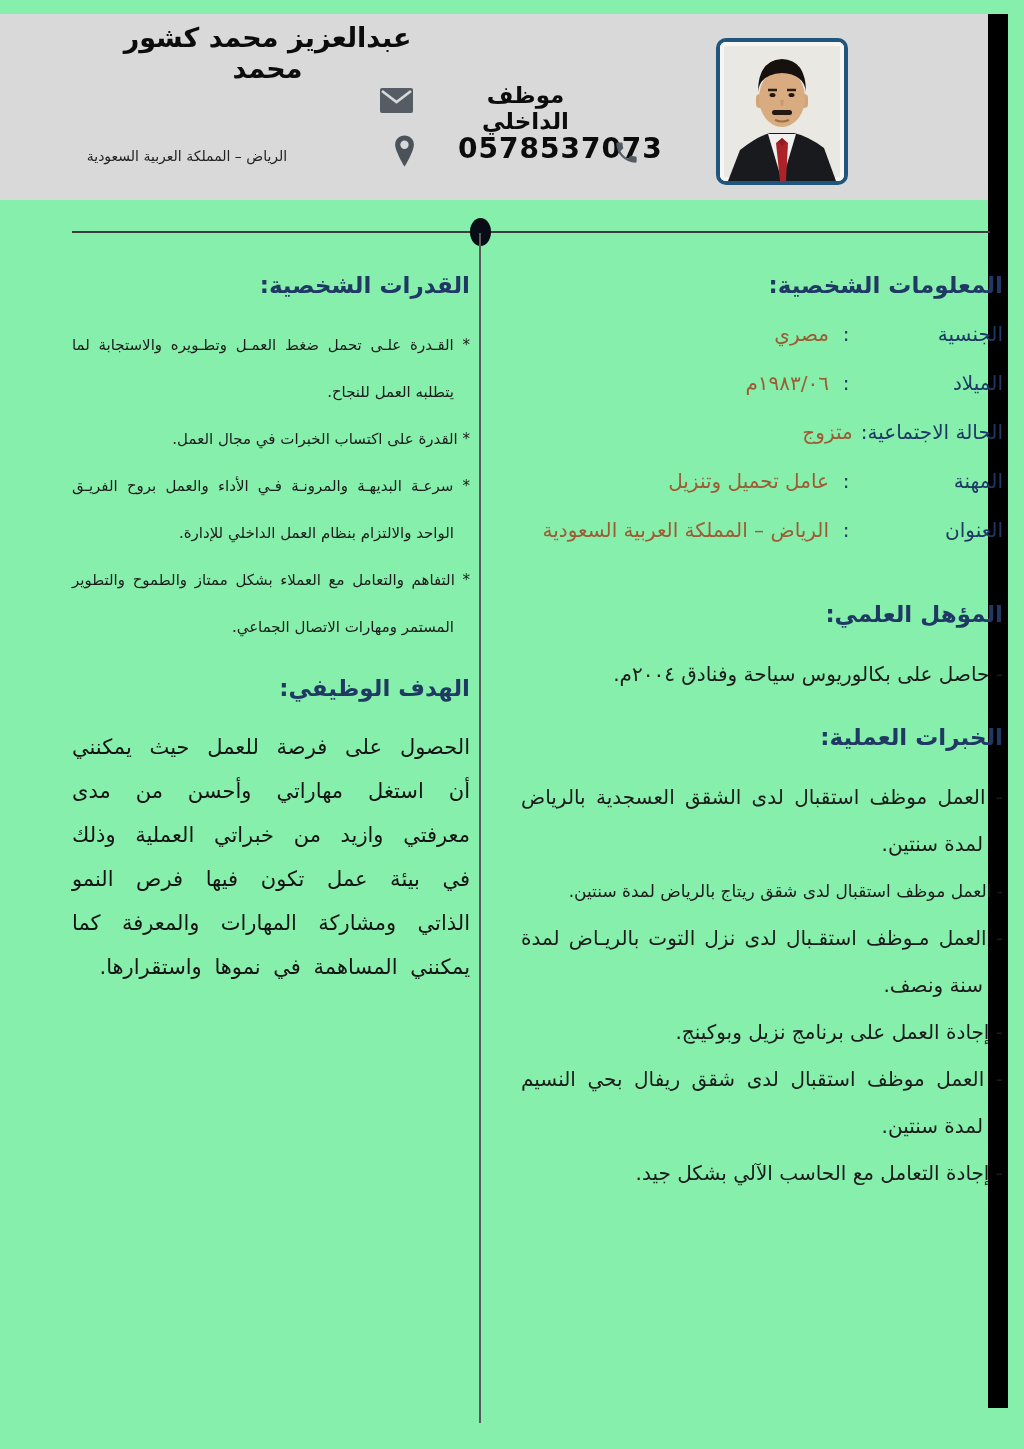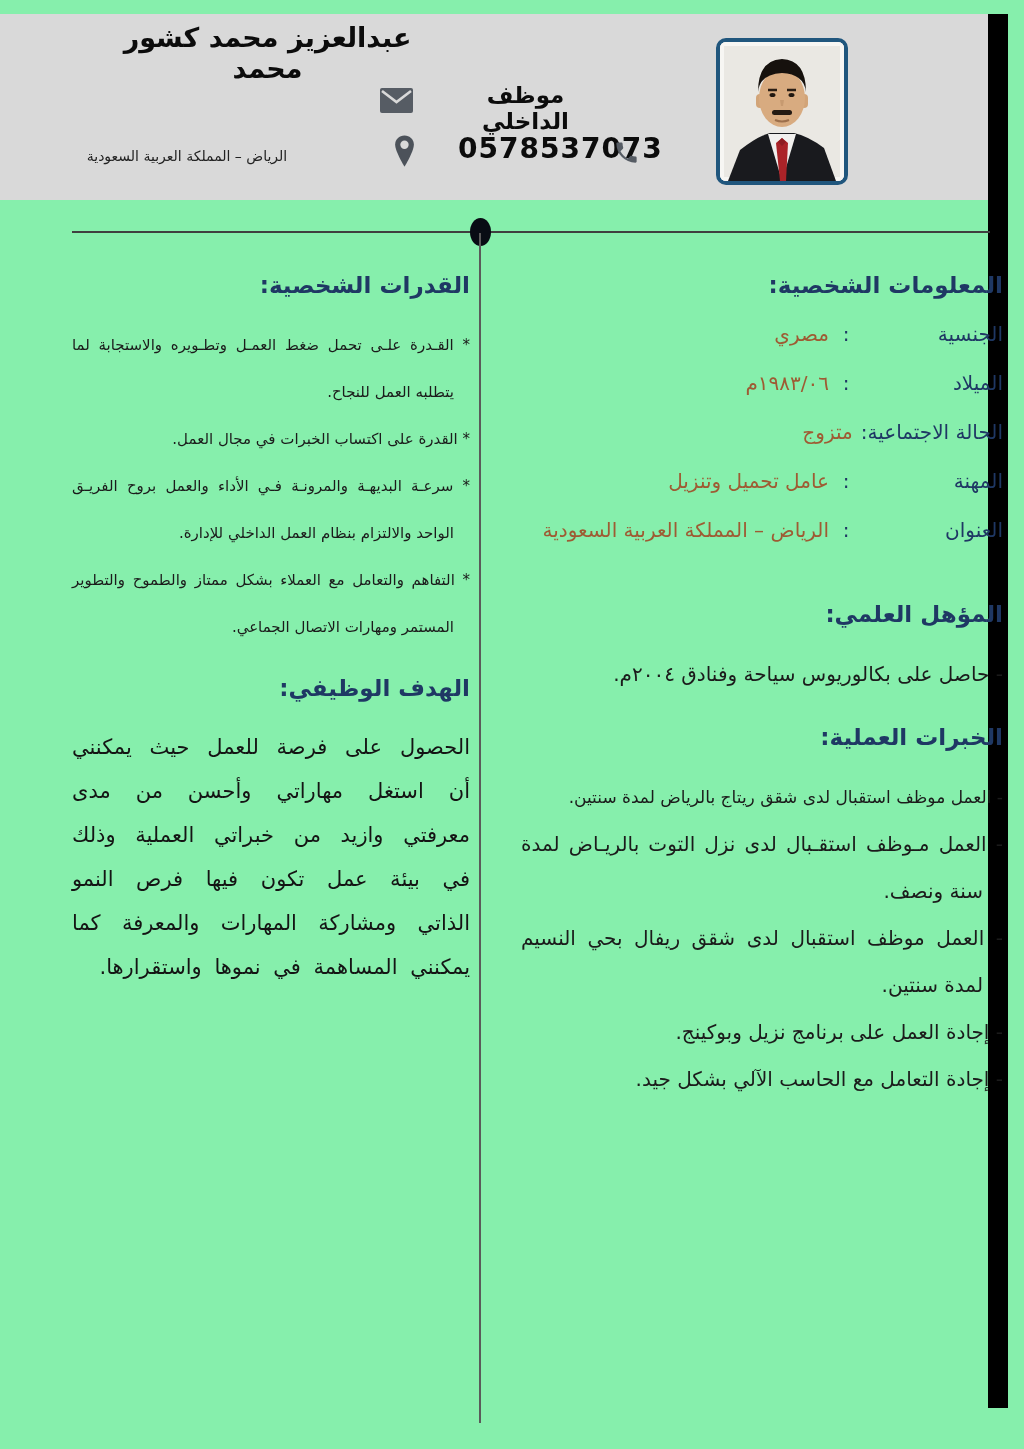--- a/index.html
+++ b/index.html
@@ -147,24 +147,25 @@
       </div>
     </div>
 
     <div class="sec-h">المؤهل العلمي:</div>
     <div class="blist edu">
       <div class="b">- حاصل على بكالوريوس سياحة وفنادق ٢٠٠٤م.</div>
     </div>
 
     <div class="sec-h exp-h">الخبرات العملية:</div>
     <div class="blist">
+      <div class="b">- العمل موظف استقبال لدى الشقق العسجدية بالرياض لمدة سنتين.</div>
       <div class="b fit">- العمل موظف استقبال لدى شقق ريتاج بالرياض لمدة سنتين.</div>
       <div class="b">- العمل مـوظف استقـبال لدى نزل التوت بالريـاض لمدة سنة ونصف.</div>
+      <div class="b">- إجادة العمل على برنامج نزيل وبوكينج.</div>
       <div class="b">- العمل موظف استقبال لدى شقق ريفال بحي النسيم لمدة سنتين.</div>
-      <div class="b">- إجادة العمل على برنامج نزيل وبوكينج.</div>
       <div class="b">- إجادة التعامل مع الحاسب الآلي بشكل جيد.</div>
     </div>
   </div>
 
   <div class="col col-left">
     <div class="sec-h">القدرات الشخصية:</div>
     <div class="left-blist">
       <div class="b">* القـدرة علـى تحمل ضغط العمـل وتطـويره والاستجابة لما يتطلبه العمل للنجاح.</div>
       <div class="b">* القدرة على اكتساب الخبرات في مجال العمل.</div>
       <div class="b">* سرعـة البديهـة والمرونـة فـي الأداء والعمل بروح الفريـق الواحد والالتزام بنظام العمل الداخلي للإدارة.</div>

